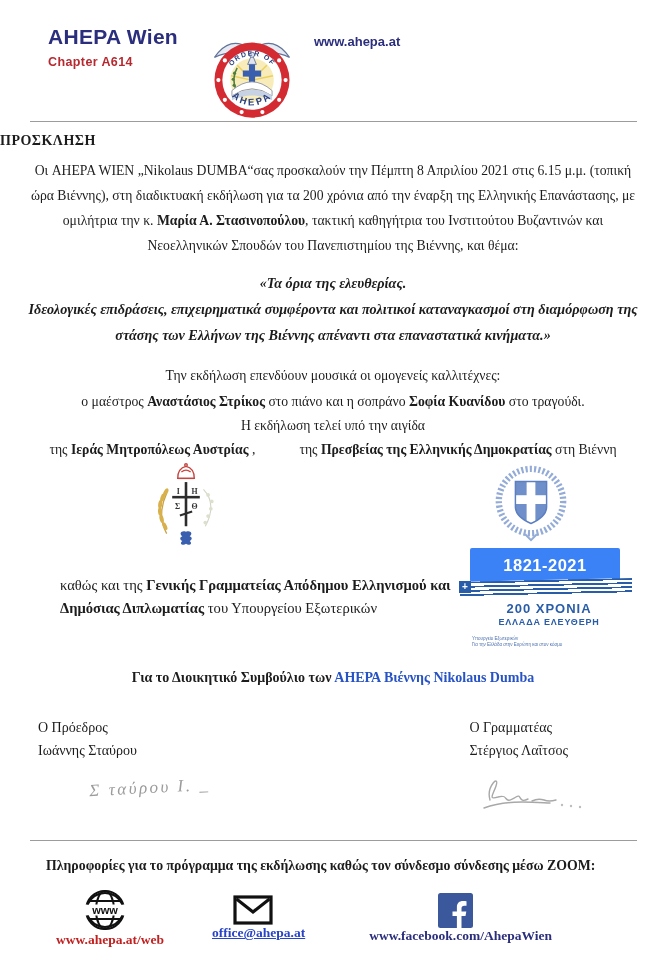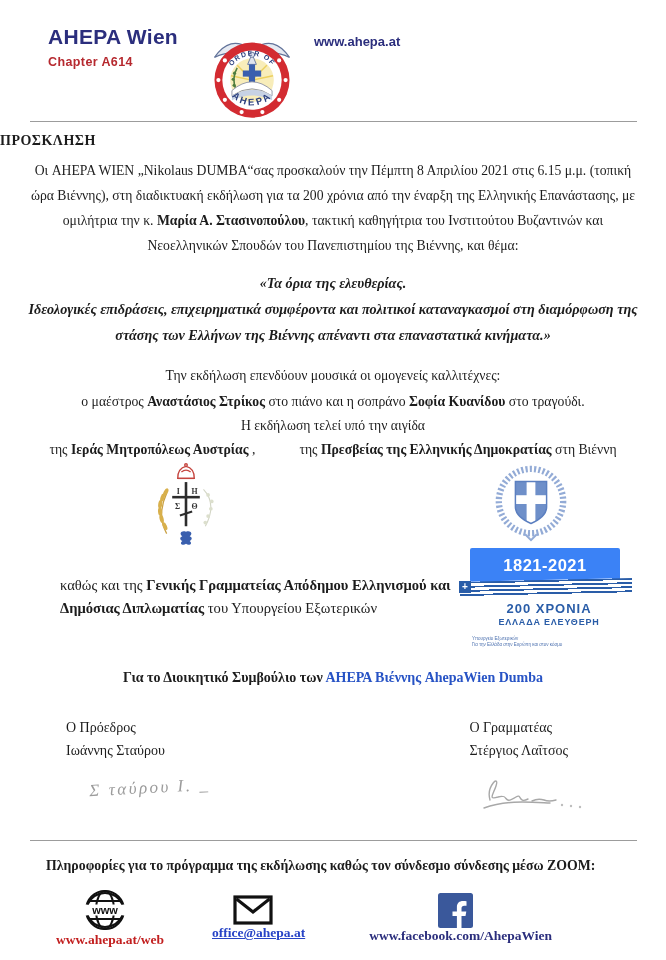--- a/index.html
+++ b/index.html
@@ -41,21 +41,21 @@
     background:repeating-linear-gradient(to bottom,#2a5da8 0 1.8px,#ffffff 1.8px 4.1px);
     transform:skewY(-1.3deg);}
   .l21-cross{position:absolute;left:-1px;top:2px;width:12px;height:12px;background:#2a5da8;
     color:#fff;font-size:10px;line-height:12px;text-align:center;font-weight:bold;z-index:2;}
   .l21-200{margin-top:5px;text-align:center;color:#2a5da8;font-weight:bold;font-size:13px;letter-spacing:1px;}
   .l21-free{text-align:center;color:#2a5da8;font-weight:bold;font-size:9px;letter-spacing:.8px;margin-top:1px;}
   .l21-cap{margin:9px 0 0 12px;color:#4a6fae;font-size:4.5px;line-height:6px;text-align:left;}
   
   .committee{margin-top:14px;text-align:center;font-size:14px;font-weight:bold;}
   .committee .blue{color:#2753c5;}
-  .sign-row{display:flex;justify-content:space-between;padding:0 98px 0 66px;margin-top:30px;
+  .sign-row{display:flex;justify-content:space-between;padding:0 98px 0 38px;margin-top:30px;
     font-size:14px;line-height:23px;}
   .sig-row{display:flex;justify-content:space-between;padding:0 80px 0 90px;margin-top:8px;height:56px;}
   .sig-pres{font-style:italic;color:#9b9b9b;font-size:17px;letter-spacing:2.5px;
     transform:rotate(-3deg);margin-top:8px;}
   
   .info{margin:17px 0 0 46px;font-weight:bold;font-size:13.8px;}
   .footer-row{display:flex;align-items:center;margin:14px 0 0 46px;}
   .f-item{display:flex;align-items:center;flex-direction:column;}
   .f-label{font-weight:bold;font-size:13.5px;}
   .web-label{color:#c21f1f;margin-left:10px;}
@@ -236,21 +236,21 @@
       </div>
       <div class="l21-200">200 ΧΡΟΝΙΑ</div>
       <div class="l21-free">ΕΛΛΑΔΑ ΕΛΕΥΘΕΡΗ</div>
       <div class="l21-cap">
         <div>Υπουργείο Εξωτερικών</div>
         <div>Για την Ελλάδα στην Ευρώπη και στον κόσμο</div>
       </div>
     </div>
   </div>
 
-  <div class="committee"><span>Για το Διοικητικό Συμβούλιο των </span><span class="blue">ΑΗΕΡΑ Βιέννης AhepaWien Dumba</span></div>
+  <div class="committee"><span>Για το Διοικητικό Συμβούλιο των </span><span class="blue">ΑΗΕΡΑ Βιέννης Nikolaus Dumba</span></div>
 
   <div class="sign-row">
     <div>
       <div>Ο Πρόεδρος</div>
       <div>Ιωάννης Σταύρου</div>
     </div>
     <div>
       <div>Ο Γραμματέας</div>
       <div>Στέργιος Λαΐτσος</div>
     </div>

